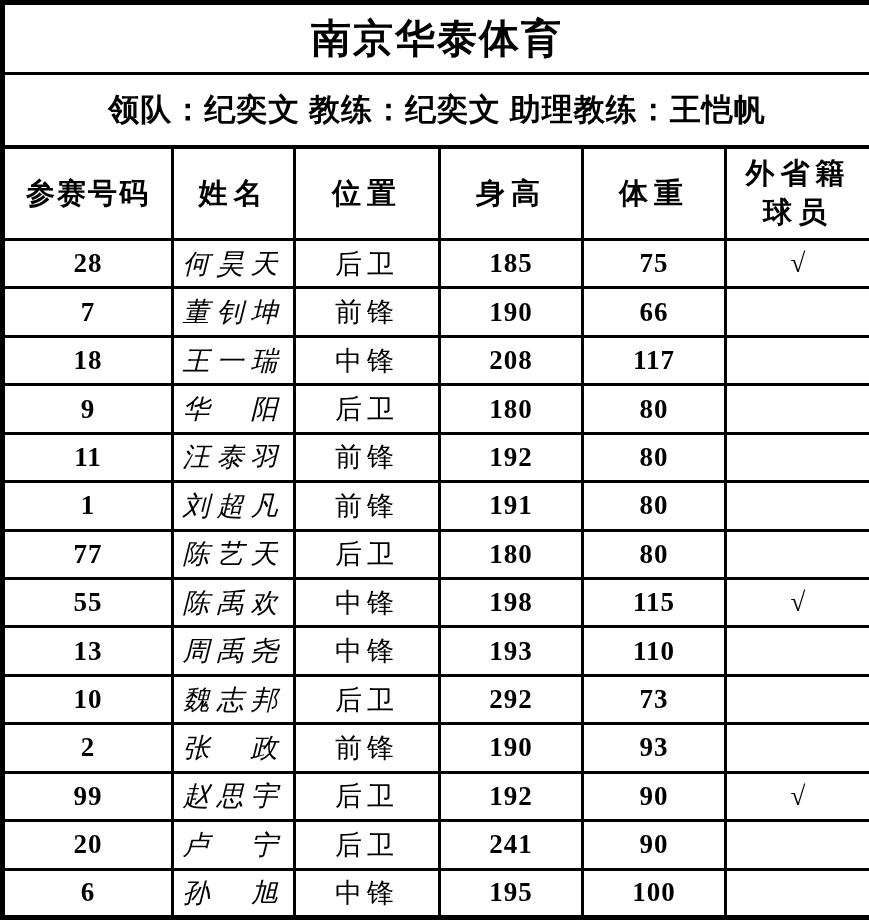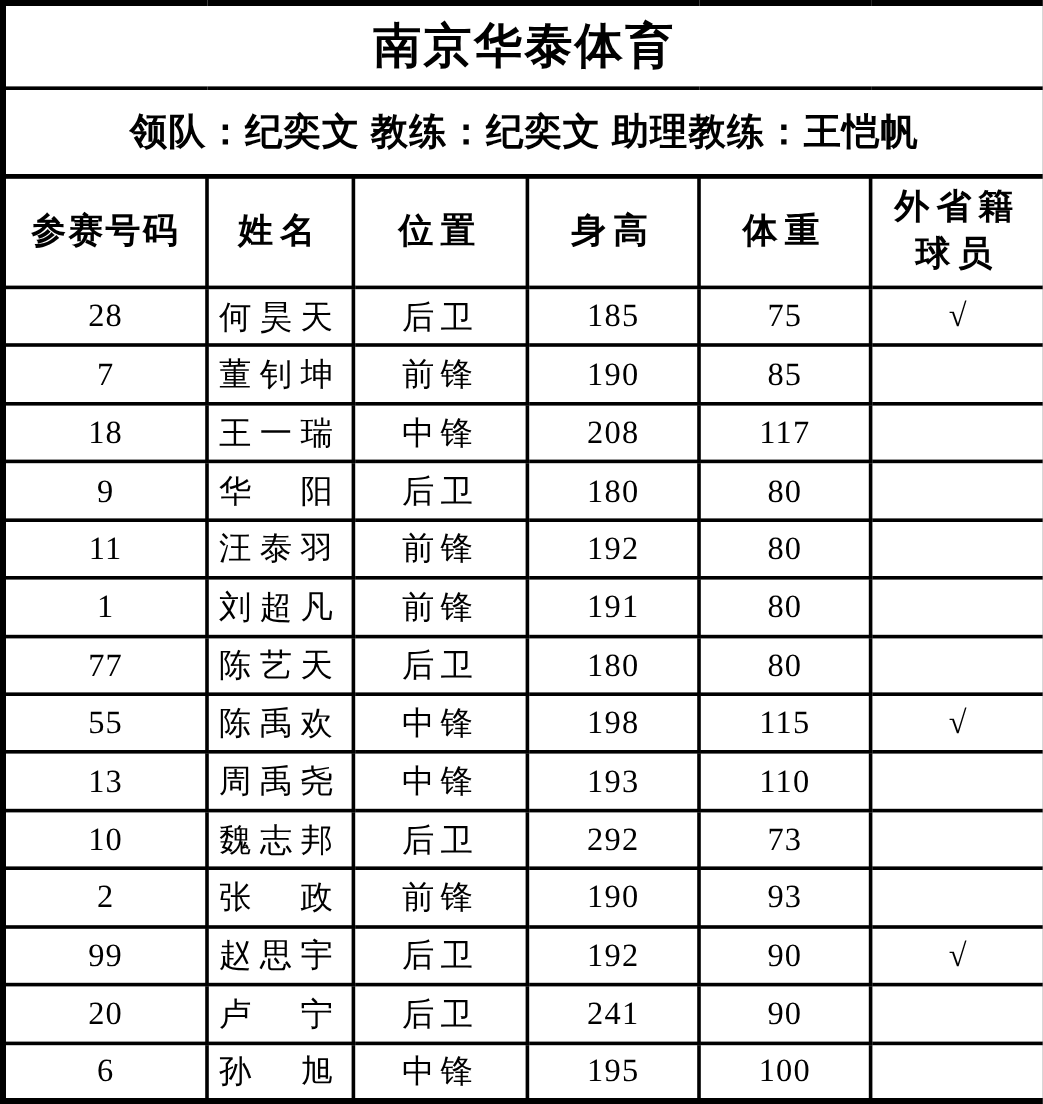--- a/index.html
+++ b/index.html
@@ -53,26 +53,26 @@
     white-space: pre-line;
     line-height: 1.35;
   }
   tr.header-row th.th-number { letter-spacing: 2px; text-align: center; }
 
   tr.player-row { height: 48px; }
   tr.player-row td {
     font-family: "Liberation Serif", "DejaVu Serif", serif;
     font-size: 27px;
   }
-  td.cell-name { letter-spacing: 7px; }
+  td.cell-name { letter-spacing: 7px; font-style: italic; }
   td.cell-pos  { letter-spacing: 5px; }
   td.cell-num {
     font-family: "Liberation Sans", "DejaVu Sans", sans-serif;
     font-size: 28px;
-    font-weight: 400;
+    font-weight: 700;
     letter-spacing: 1px;
   }
   td.cell-check {
     font-family: "Liberation Sans", "DejaVu Sans", sans-serif;
     font-size: 32px;
     font-weight: 400;
   }
 </style>
 </head>
 <body>
@@ -110,21 +110,21 @@
     <td class="cell-pos">后卫</td>
     <td class="cell-num">185</td>
     <td class="cell-num">75</td>
     <td class="cell-check">√</td>
   </tr>
         <tr class="player-row">
     <td class="cell-num">7</td>
     <td class="cell-name">董钊坤</td>
     <td class="cell-pos">前锋</td>
     <td class="cell-num">190</td>
-    <td class="cell-num">85</td>
+    <td class="cell-num">66</td>
     <td class="cell-check"></td>
   </tr>
         <tr class="player-row">
     <td class="cell-num">18</td>
     <td class="cell-name">王一瑞</td>
     <td class="cell-pos">中锋</td>
     <td class="cell-num">208</td>
     <td class="cell-num">117</td>
     <td class="cell-check"></td>
   </tr>

